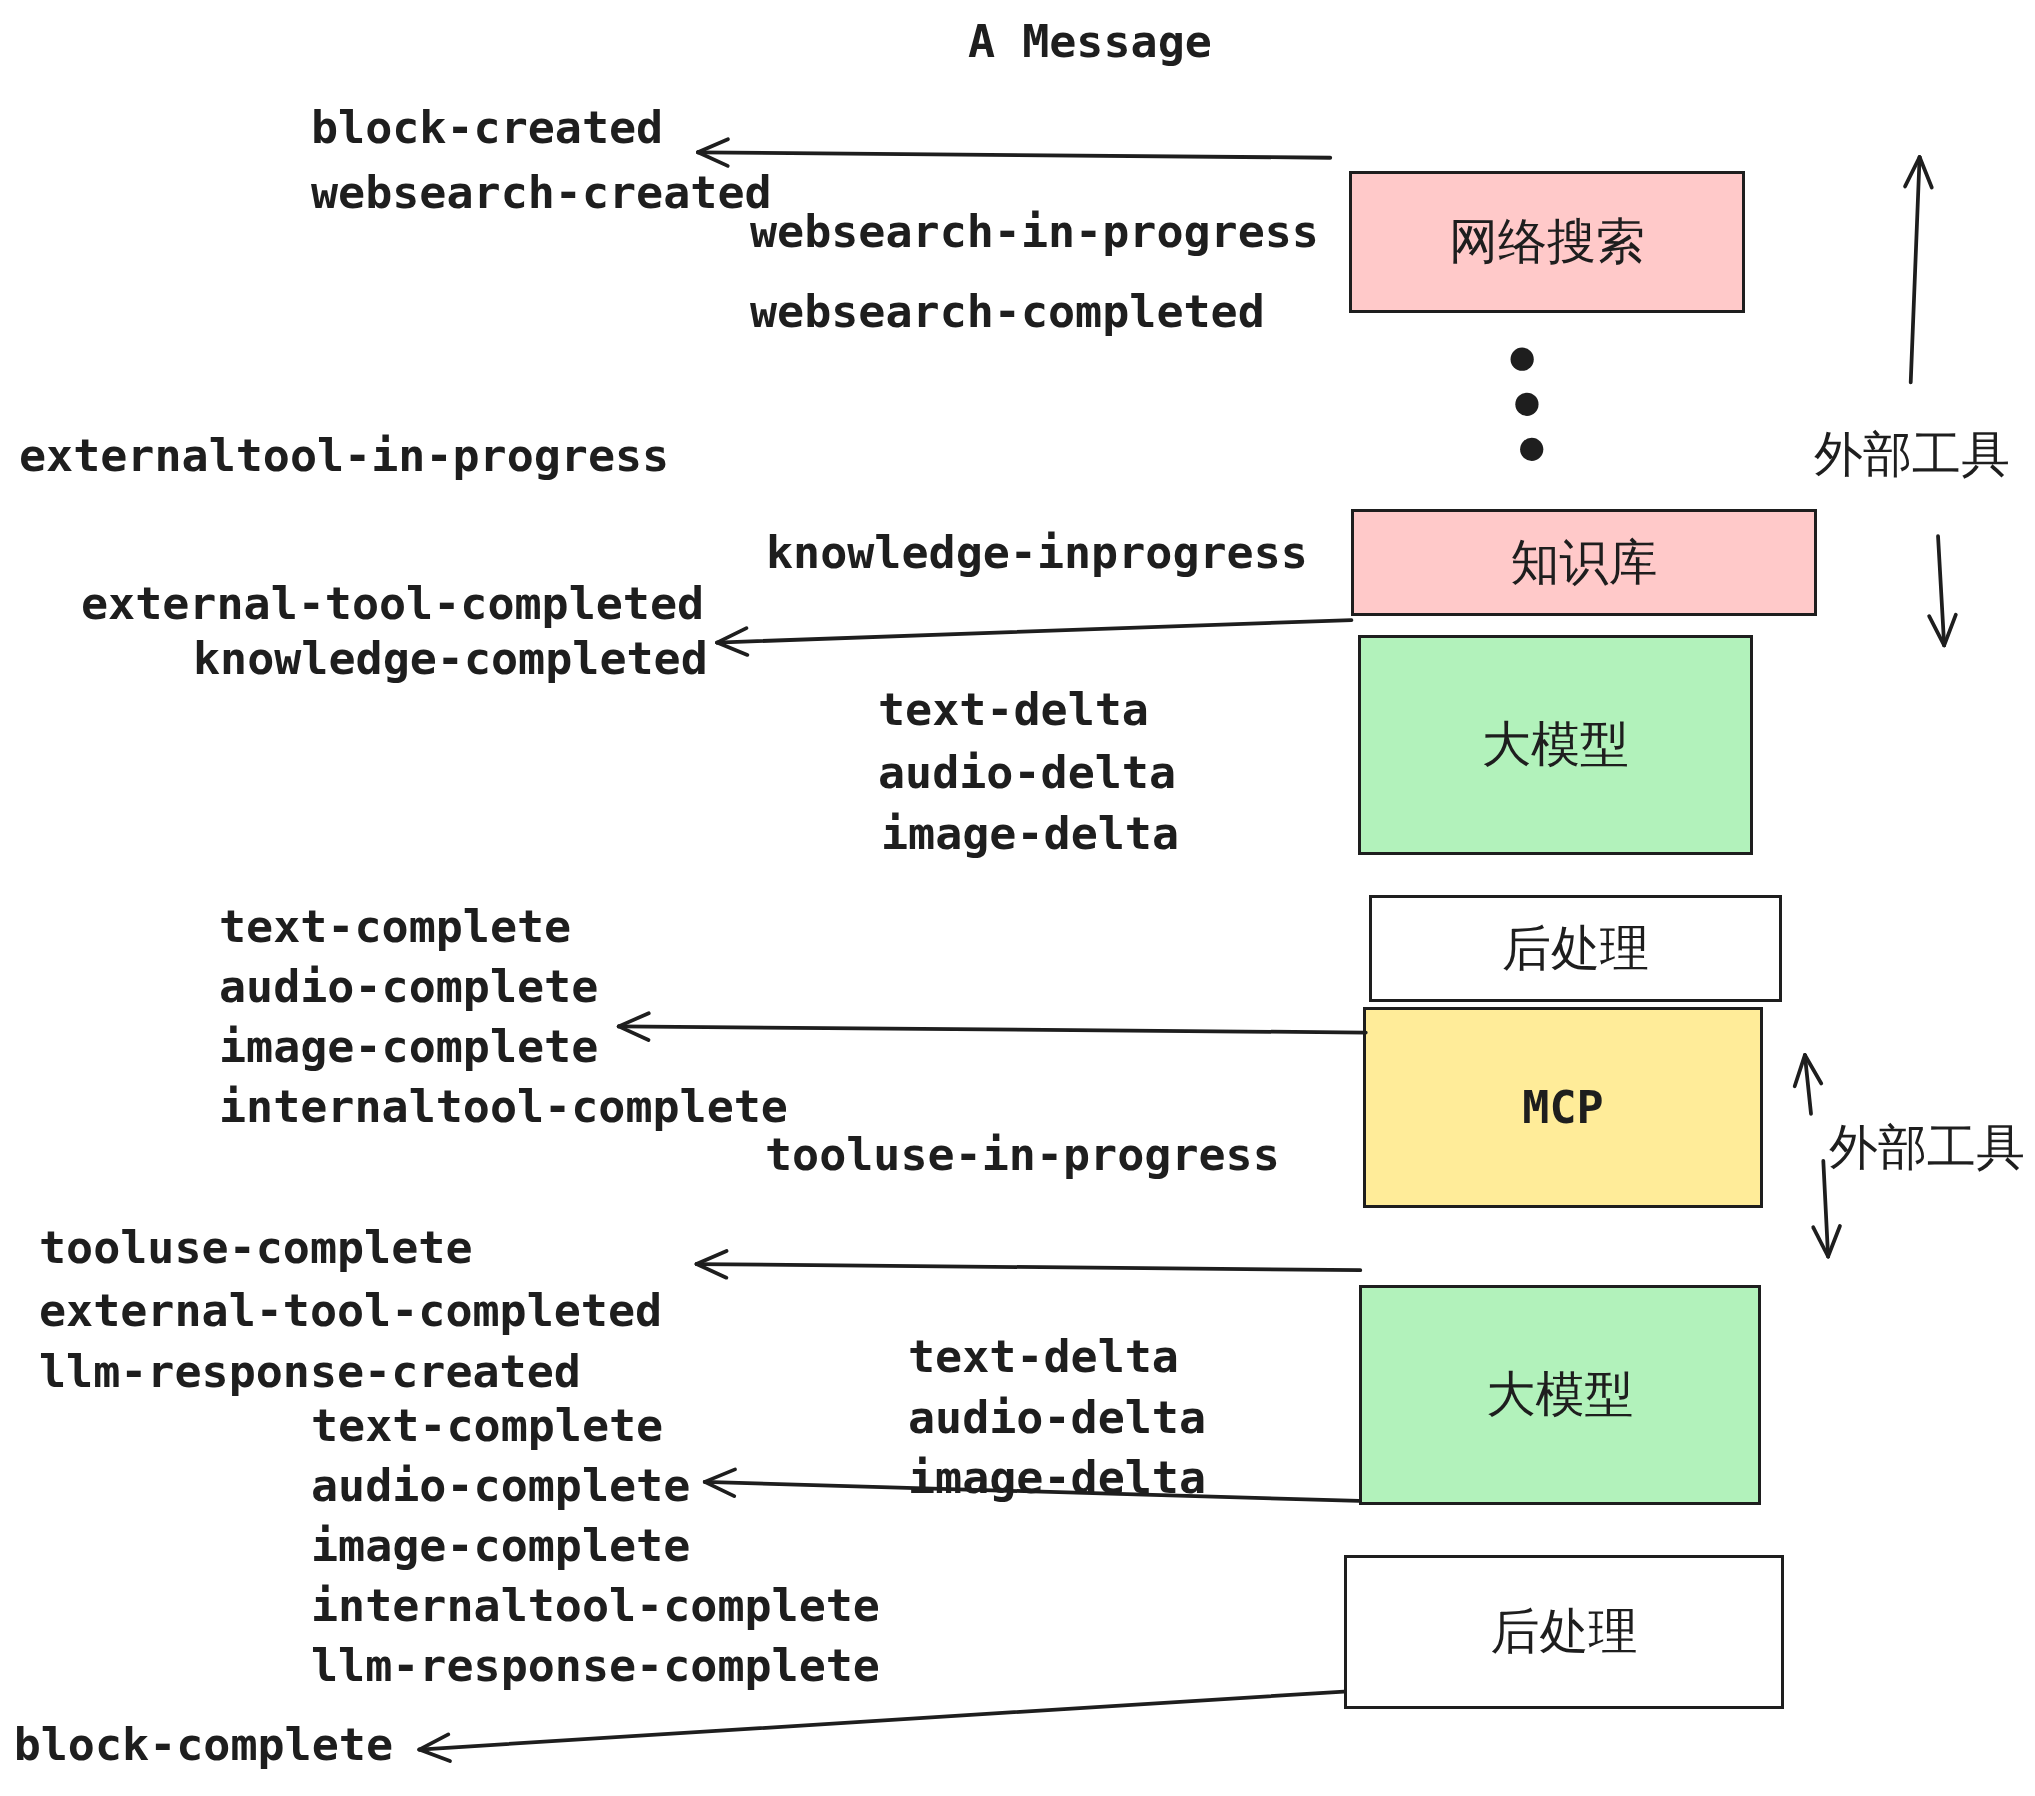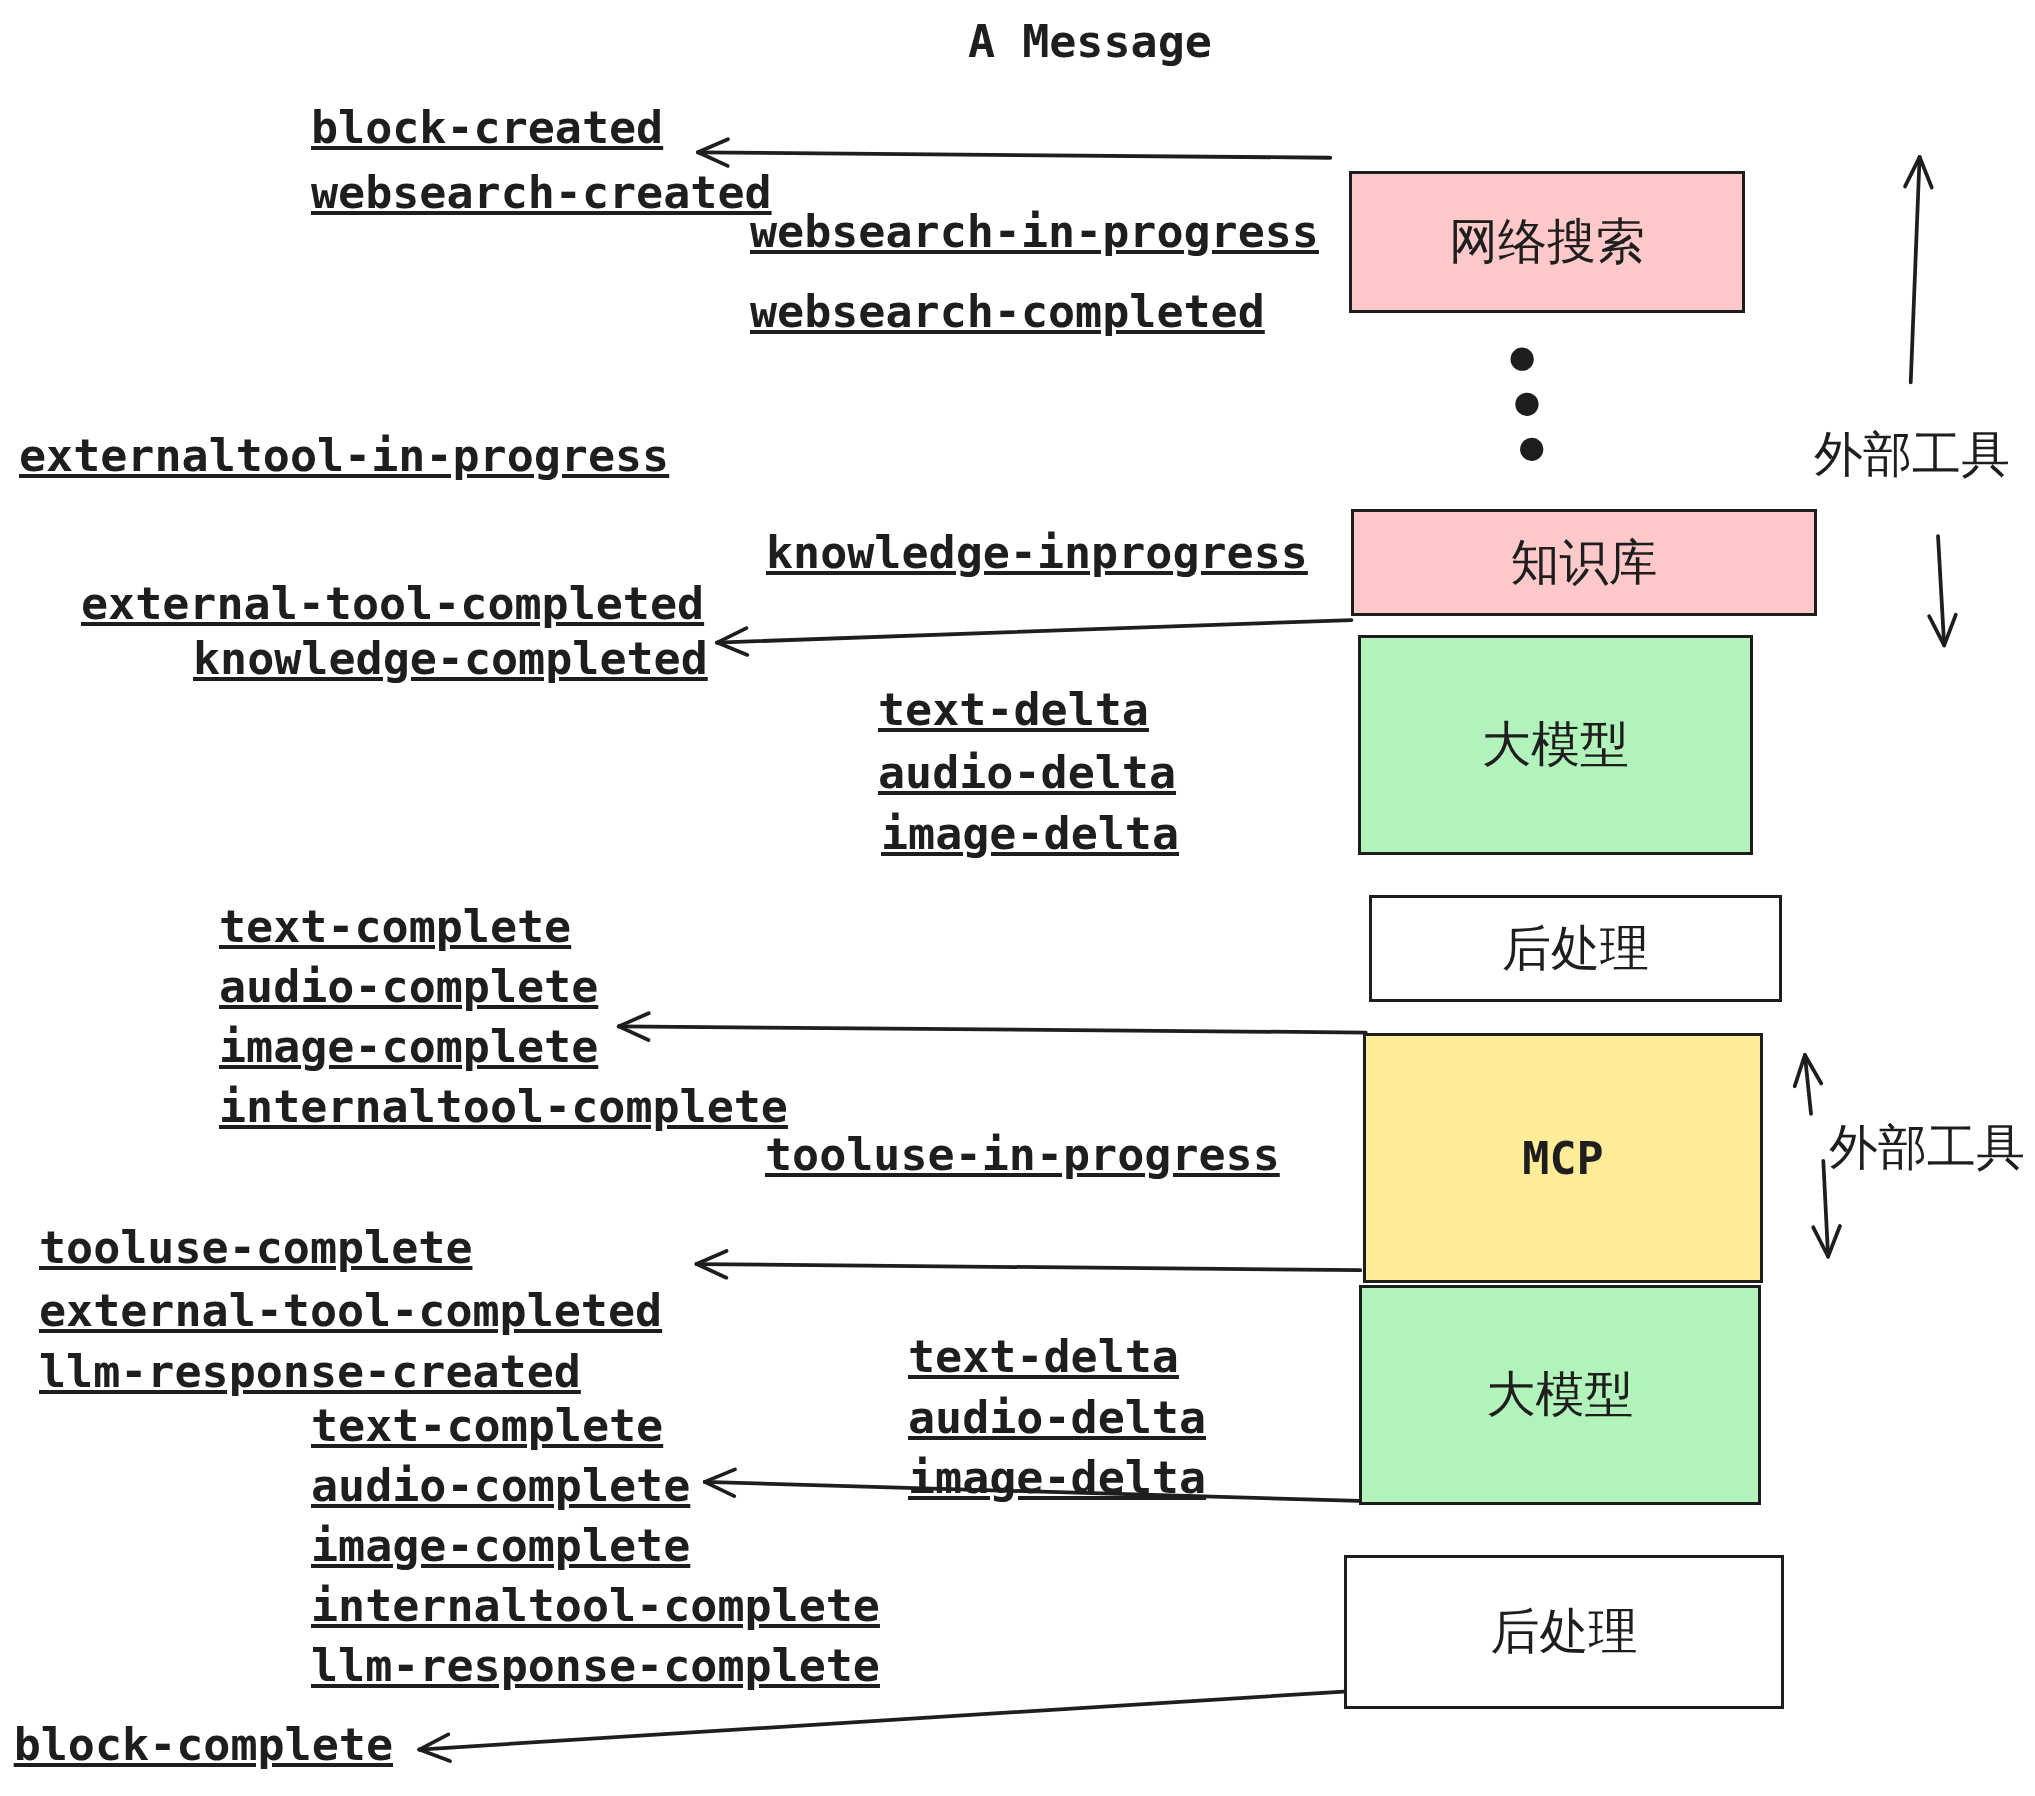--- a/index.html
+++ b/index.html
@@ -1,19 +1,19 @@
 <!DOCTYPE html>
 <html style="font-size:11px"><head>
 <meta charset="utf-8">
 <style>
   html,body{margin:0;padding:0;background:#ffffff;}
   #canvas{position:relative;width:2035px;height:1796px;background:#ffffff;overflow:hidden;
           font-family:"DejaVu Sans Mono",monospace;color:#1e1e1e;}
   .title{position:absolute;font:700 45px "DejaVu Sans Mono",monospace;white-space:nowrap;}
-  .ev{position:absolute;font:700 45px "DejaVu Sans Mono",monospace;white-space:nowrap;letter-spacing:0;text-decoration:underline;}
+  .ev{position:absolute;font:700 45px "DejaVu Sans Mono",monospace;white-space:nowrap;letter-spacing:0;}
   .box{position:absolute;border:3.4px solid #1e1e1e;display:flex;align-items:center;justify-content:center;
        box-sizing:border-box;background:#fff;}
   .box span{font:400 49px "DejaVu Sans",sans-serif;white-space:nowrap;}
   .box.mono span{font:700 45px "DejaVu Sans Mono",monospace;}
   .side-label{position:absolute;font:400 49px "DejaVu Sans",sans-serif;white-space:nowrap;}
   #arrows{position:absolute;left:0;top:0;width:2035px;height:1796px;pointer-events:none;}
 </style>
 </head>
 <body>
 
@@ -28,21 +28,21 @@
   </div>
 
   <div class="box" style="left:1358px;top:635px;width:395px;height:220px;background:#b2f2bb">
     <span>大模型</span>
   </div>
 
   <div class="box" style="left:1369px;top:895px;width:413px;height:107px;background:#ffffff">
     <span>后处理</span>
   </div>
 
-  <div class="box mono" style="left:1363px;top:1033px;width:400px;height:250px;background:#ffec99">
+  <div class="box mono" style="left:1363px;top:1007px;width:400px;height:201px;background:#ffec99">
     <span>MCP</span>
   </div>
 
   <div class="box" style="left:1359px;top:1285px;width:402px;height:220px;background:#b2f2bb">
     <span>大模型</span>
   </div>
 
   <div class="box" style="left:1344px;top:1555px;width:440px;height:154px;background:#ffffff">
     <span>后处理</span>
   </div>

